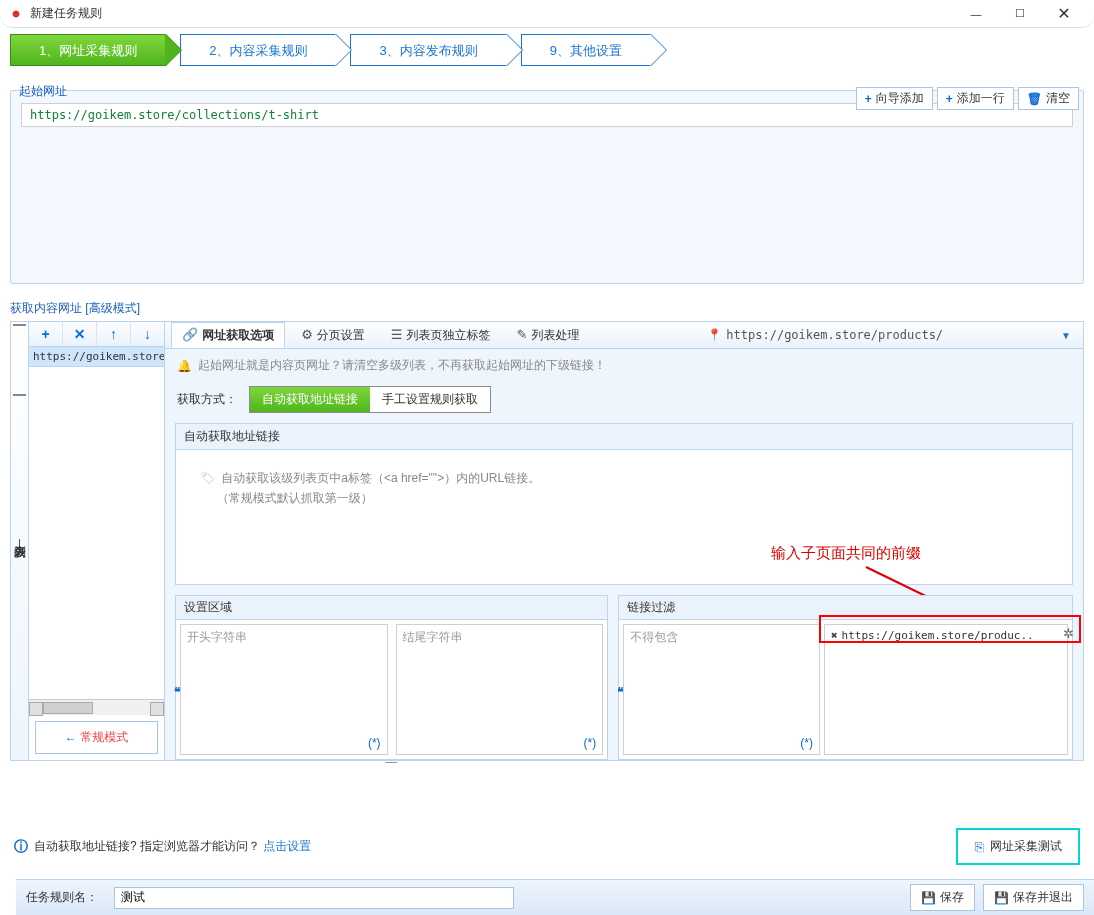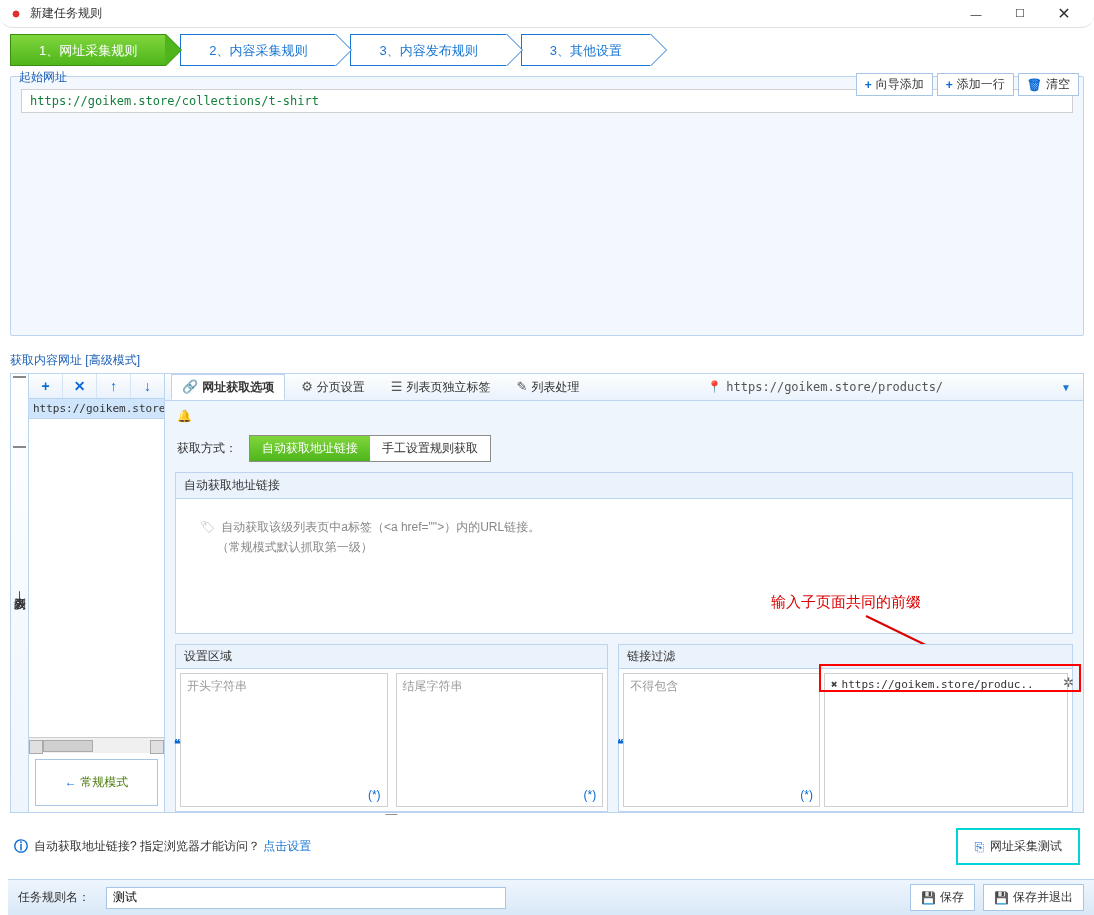--- a/index.html
+++ b/index.html
@@ -14,21 +14,21 @@
 .arrow-tab { position: relative; height: 32px; line-height: 32px; padding: 0 28px 0 28px; border: 1px solid #1976d2; background: #fff; color: #1976d2; cursor: pointer; font-size: 13px; }
 .arrow-tab::after { content:""; position:absolute; right:-16px; top:-1px; border-top:16px solid transparent; border-bottom:16px solid transparent; border-left:16px solid #fff; z-index:2; }
 .arrow-tab::before { content:""; position:absolute; right:-17px; top:-1px; border-top:16px solid transparent; border-bottom:16px solid transparent; border-left:16px solid #1976d2; z-index:1; }
 .arrow-tab.active { background: linear-gradient(#7fd63c,#4fb51c); color:#fff; border-color:#3a8f10; }
 .arrow-tab.active::after { border-left-color:#4fb51c; }
 .arrow-tab.active::before { border-left-color:#3a8f10; }
 .arrow-tab + .arrow-tab { margin-left: 14px; }
 
 .section { margin: 0 10px; border:1px solid #bcd4ef; border-radius:2px; background:#f3f8fe; position:relative; }
 .section-label { position:absolute; top:-8px; left:8px; color:#1c60b8; font-size:12px; background:transparent; }
-#start-url-section { margin-top:4px; padding: 12px 10px 10px 10px; height: 260px; }
+#start-url-section { margin-top:18px; padding: 12px 10px 10px 10px; height: 194px; }
 .start-toolbar { position:absolute; top:-4px; right:4px; display:flex; gap:4px; }
 .tool-btn { border:1px solid #a9c5e6; background:#fff; padding:2px 8px; font-size:12px; cursor:pointer; display:flex; align-items:center; gap:4px; color:#333;}
 .tool-btn .glyph { color:#0a6ad6; font-weight:bold; }
 .url-box { background:#fff; border:1px solid #d0d0d0; padding:4px 8px; font-family: Consolas, monospace; font-size:12px; color:#15803d; }
 
 #get-url-label { margin:16px 0 0 10px; color:#1c60b8; font-size:12px; }
 .main-area { margin:4px 10px 0 10px; display:flex; height: 440px; border:1px solid #bcd4ef; background:#eef5fd; }
 
 .left-vert { width:18px; border-right:1px solid #bcd4ef; writing-mode: vertical-rl; text-align:center; padding-top:6px; color:#333; font-size:12px; background:linear-gradient(#fff,#eef5fd); position:relative;}
 .left-vert::before,.left-vert::after { content:""; position:absolute; left:2px; right:2px; height:2px; background:#888;}
@@ -37,21 +37,21 @@
 .left-list { width:136px; border-right:1px solid #bcd4ef; display:flex; flex-direction:column; background:#fff;}
 .mini-toolbar { display:flex; border-bottom:1px solid #bcd4ef; background:linear-gradient(#fdfefe,#e9f2fb); }
 .mini-toolbar span { flex:1; text-align:center; padding:4px 0; font-size:14px; font-weight:bold; color:#0a6ad6; cursor:pointer; border-right:1px solid #d6e5f4;}
 .mini-toolbar span:last-child{border-right:none;}
 .left-item { font-family: Consolas, monospace; font-size:11px; padding:3px 4px; background:#cfe5fb; border-bottom:1px solid #bcd4ef; white-space:nowrap; overflow:hidden; }
 .left-spacer { flex:1; background:#fff;}
 .hscroll { height:16px; background:#f0f0f0; border-top:1px solid #ccc; position:relative;}
 .hscroll::before,.hscroll::after{content:"";position:absolute;top:2px;width:12px;height:12px;background:#e0e0e0;border:1px solid #aaa;}
 .hscroll::before{left:0;} .hscroll::after{right:0;}
 .hscroll .thumb{position:absolute;left:14px;top:2px;width:50px;height:12px;background:#d0d0d0;border:1px solid #aaa;}
-.norm-btn { margin:6px; border:1px solid #a9c5e6; background:#fff; padding:14px 0; text-align:center; cursor:pointer; color:#4d7c0f; font-size:12px;}
+.norm-btn { margin:6px; border:1px solid #a9c5e6; background:#fff; padding:7px 0; text-align:center; cursor:pointer; color:#ef4444; font-size:12px;}
 .norm-btn::before { content:"← "; color:#0a6ad6; font-weight:bold;}
 
 .right-pane { flex:1; display:flex; flex-direction:column; }
 .sub-tabs { display:flex; align-items:center; border-bottom:1px solid #bcd4ef; background:linear-gradient(#fdfefe,#e9f2fb); height:28px; padding:0 6px;}
 .sub-tab { padding:0 10px; height:26px; line-height:26px; margin-right:6px; cursor:pointer; color:#333; display:flex; align-items:center; gap:4px;}
 .sub-tab.active { background:#fff; border:1px solid #bcd4ef; border-bottom:1px solid #fff; font-weight:bold;}
 .sticon { font-size:13px; color:#555;}
 .url-path { margin-left:auto; font-family:Consolas,monospace; font-size:12px; color:#555; padding:0 6px; display:flex; align-items:center; gap:4px;}
 .url-path .pin{color:#555;}
 .dropdown-caret{margin-left:auto;color:#1976d2;padding:0 6px;font-size:10px;cursor:pointer;}
@@ -86,42 +86,42 @@
 .produc-item { font-family:Consolas,monospace; font-size:11px; padding:2px 4px; display:flex; align-items:center; gap:4px; color:#333;}
 .produc-item .x{color:#444;font-weight:bold;}
 .gear { position:absolute; right:-2px; top:6px; color:#666; font-size:13px; cursor:pointer;}
 
 .footer1 { position:absolute; bottom:44px; left:0; right:0; padding:6px 14px; display:flex; align-items:center;}
 .footer1 .info-icon{color:#0a6ad6; font-weight:bold; margin-right:6px; font-size:14px;}
 .footer1 a{color:#1976d2; text-decoration:none; cursor:pointer;}
 .cyan-box { border:2px solid #00d4d4; padding:8px 16px; margin-left:auto; cursor:pointer; display:flex; align-items:center; gap:6px; color:#333;}
 .cyan-box .out{color:#0a6ad6;}
 
-.footer2 { position:absolute; bottom:0; left:8px; right:0; height:36px; background:linear-gradient(#eef5fd,#d9e8f7); border-top:1px solid #bcd4ef; display:flex; align-items:center; padding:0 10px;}
+.footer2 { position:absolute; bottom:0; left:16px; right:0; height:36px; background:linear-gradient(#eef5fd,#d9e8f7); border-top:1px solid #bcd4ef; display:flex; align-items:center; padding:0 10px;}
 .rule-input { border:1px solid #a9c5e6; background:#fff; padding:3px 6px; width:400px; margin-left:16px; font-size:12px;}
 .f2-right { margin-left:auto; display:flex; gap:8px;}
 .f2-btn { border:1px solid #a9c5e6; background:#fff; padding:4px 10px; cursor:pointer; display:flex; align-items:center; gap:4px;}
 .f2-btn .disk{color:#0a6ad6;}
 </style>
 </head>
 <body>
 
 <div class="titlebar">
   <div class="titlebar-icon"></div>
   <div class="titlebar-title">新建任务规则</div>
   <div class="winbtn">—</div>
   <div class="winbtn">☐</div>
   <div class="winbtn close">✕</div>
 </div>
 
 <div class="tabs-row">
   <div class="arrow-tab active">1、网址采集规则</div>
   <div class="arrow-tab">2、内容采集规则</div>
   <div class="arrow-tab">3、内容发布规则</div>
-  <div class="arrow-tab">3、其他设置</div>
+  <div class="arrow-tab">9、其他设置</div>
 </div>
 
 <div class="section" id="start-url-section">
   <div class="section-label">起始网址</div>
   <div class="start-toolbar">
     <div class="tool-btn">
         <span class="glyph">+</span>
         <span>向导添加</span>
       </div>
     <div class="tool-btn">
@@ -175,20 +175,21 @@
         </div>
       <div class="url-path">
           <span class="pin">📍</span>
           <span>https://goikem.store/products/</span>
         </div>
       <div class="dropdown-caret">▼</div>
     </div>
 
     <div class="hint-row">
       <span class="bell">🔔</span>
+      <span>起始网址就是内容页网址？请清空多级列表，不再获取起始网址的下级链接！</span>
     </div>
 
     <div class="mode-row">
       <span>获取方式：</span>
       <div class="mode-btns">
         <div class="mode-btn active">自动获取地址链接</div>
         <div class="mode-btn">手工设置规则获取</div>
       </div>
     </div>
 

